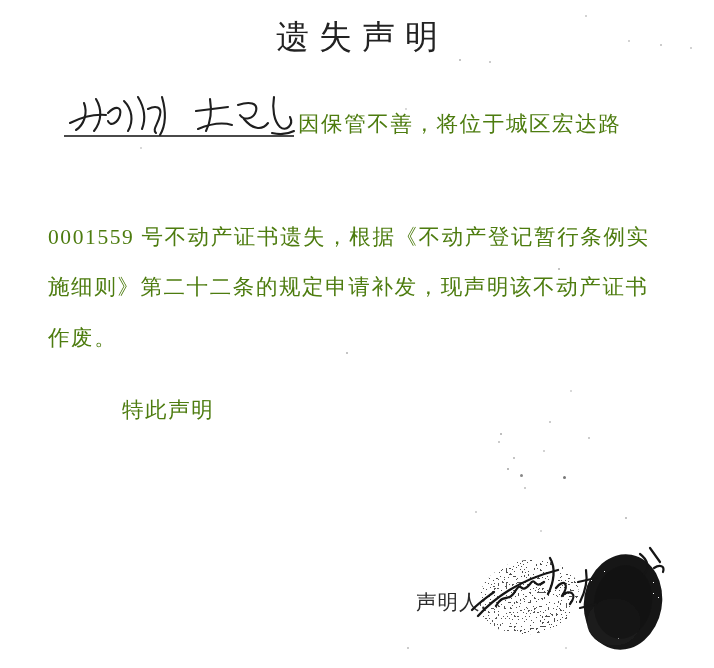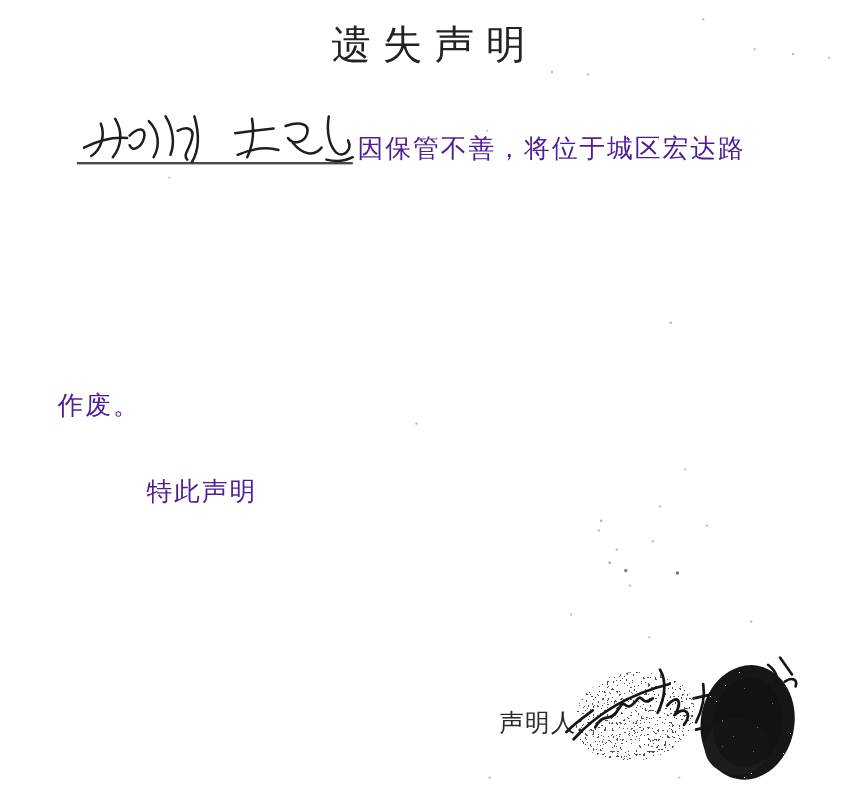--- a/index.html
+++ b/index.html
@@ -14,21 +14,21 @@
   .title{
     position:absolute;top:15px;left:0;width:100%;
     margin:0;text-align:center;
     font-size:33px;font-weight:500;
     letter-spacing:10px;text-indent:10px;
     color:#222;
   }
   .line{
     position:absolute;left:48px;
     font-size:21.5px;letter-spacing:1.6px;
-    white-space:nowrap;color:#4c1d95;
+    white-space:nowrap;color:#4d7c0f;
   }
   .line1{left:64px;}
   .blank{
     display:inline-block;
     width:230px;height:26px;
     border-bottom:2px solid #4a4a4a;
     position:relative;
     vertical-align:-6px;
     margin-right:4px;
   }
@@ -72,20 +72,22 @@
           <path d="M146,8 C148,20 146,32 142,40"></path>
           <path d="M134,38 C146,33 158,31 168,34"></path>
           <path d="M174,14 C186,10 194,12 192,20 C190,28 180,30 176,24"></path>
           <path d="M180,28 C188,38 198,40 204,32"></path>
           <path d="M210,6 C208,18 210,30 216,36 C222,41 230,34 226,26"></path>
           <path d="M208,42 C216,44 224,43 230,40"></path>
         </g>
       </svg></span><span>因保管不善，将位于城区宏达路</span>
   </div>
 
+  <div class="line" style="top:222px;">0001559 号不动产证书遗失，根据《不动产登记暂行条例实</div>
+  <div class="line" style="top:272px;">施细则》第二十二条的规定申请补发，现声明该不动产证书</div>
   <div class="line" style="top:323px;">作废。</div>
   <div class="line closing-line" style="top:376px;margin-top:19px;">特此声明</div>
 
   <div class="sig-label">声明人:</div>
 
   <svg class="sig-area" viewBox="0 0 302 122">
     <defs>
       <filter id="fp-light" x="-15%" y="-15%" width="130%" height="130%">
         <feTurbulence type="fractalNoise" baseFrequency="0.5" numOctaves="3" seed="8" result="n"></feTurbulence>
         <feComponentTransfer in="n" result="m">

